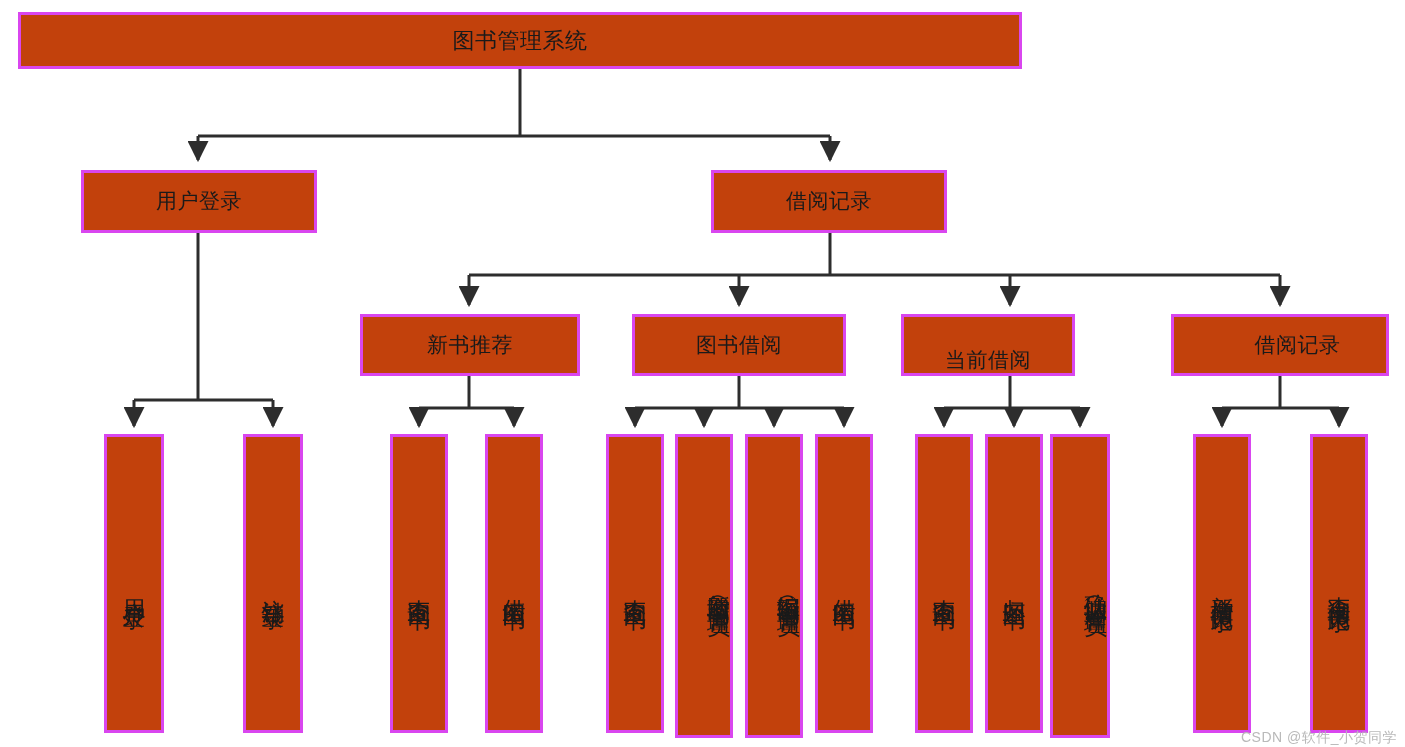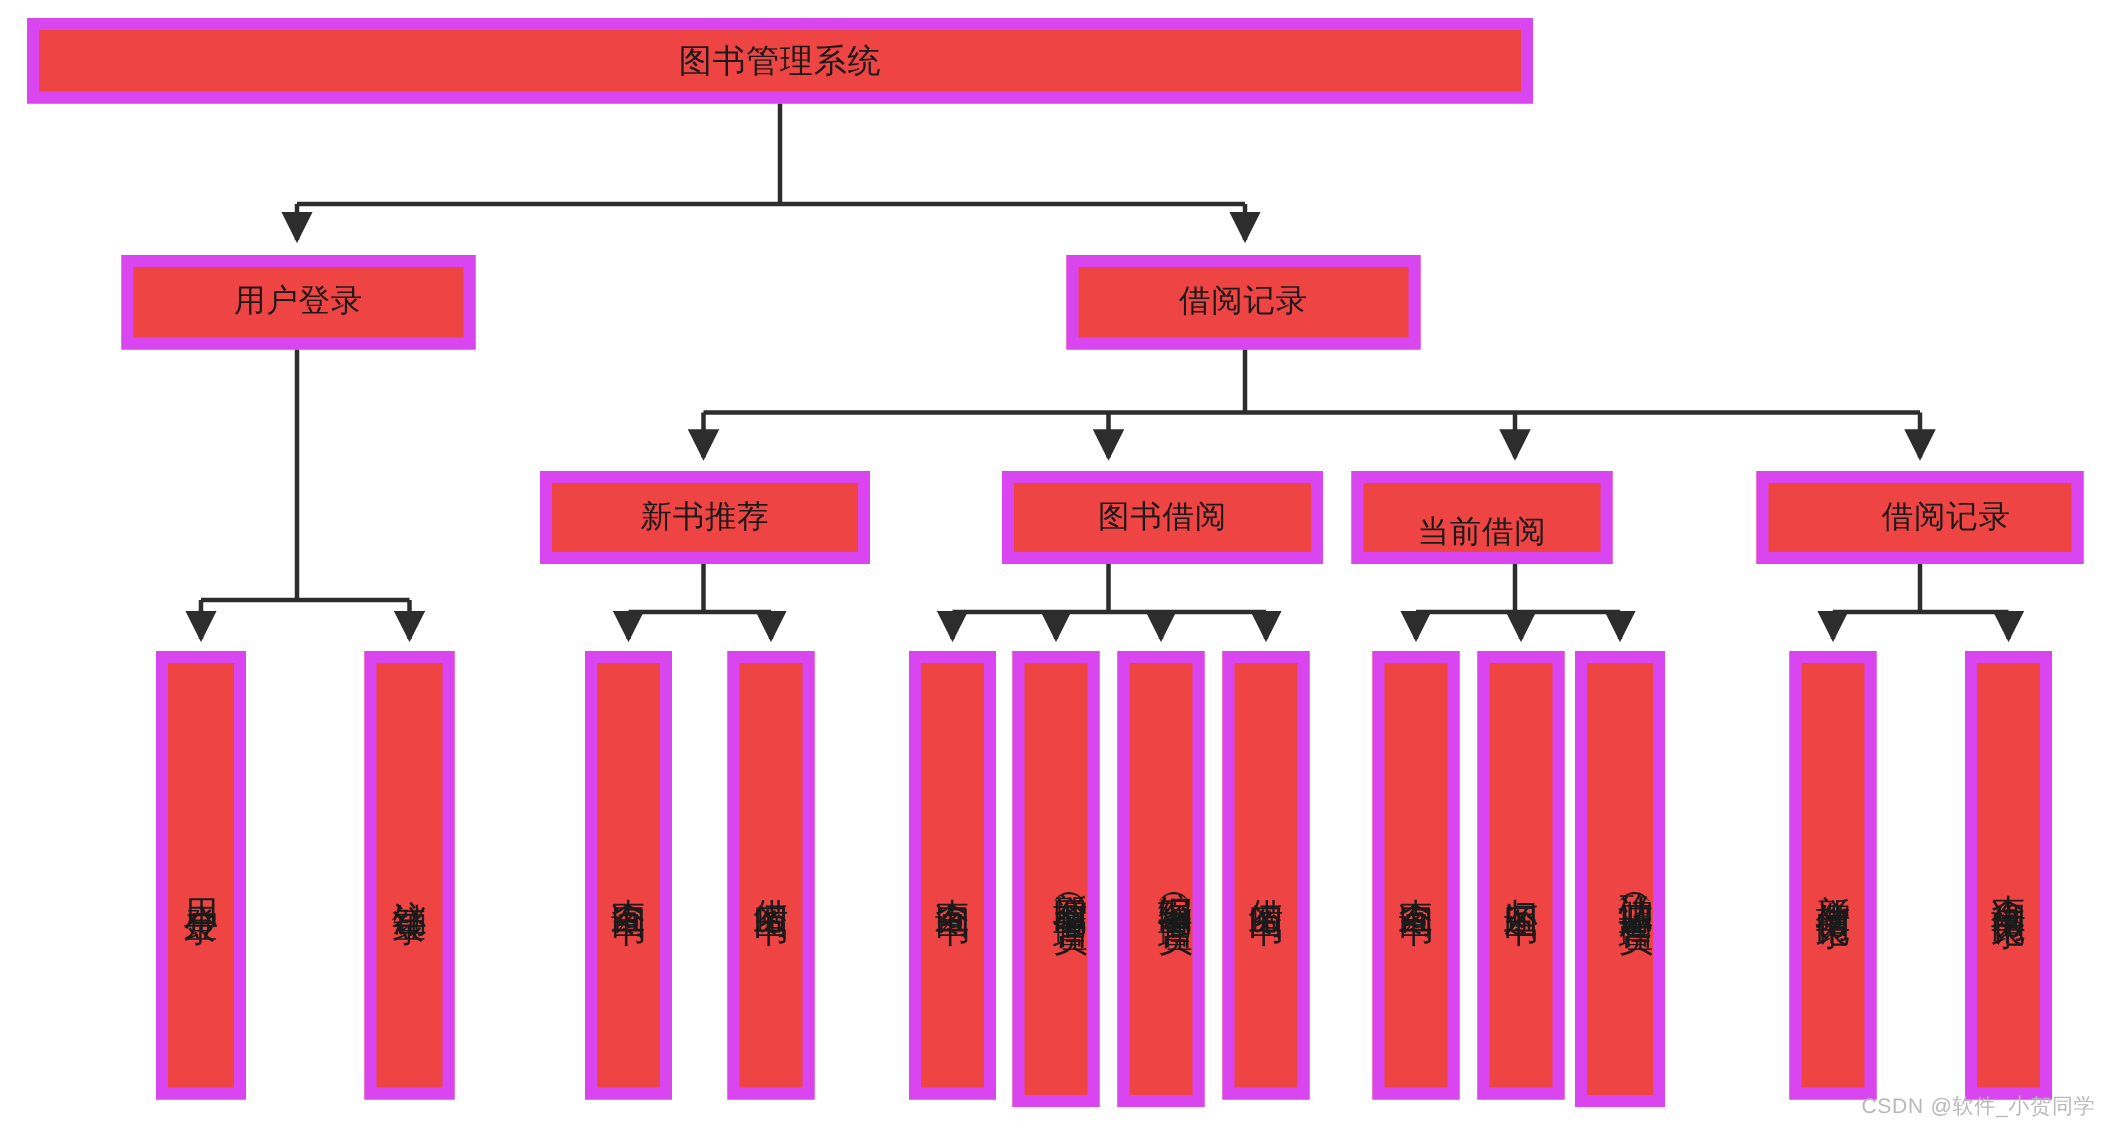--- a/index.html
+++ b/index.html
@@ -8,22 +8,22 @@
     background:#ffffff;
     font-family:"Liberation Sans","DejaVu Sans",sans-serif;
     overflow:hidden;
   }
   #diagram{position:relative;width:1405px;height:747px;}
   #edges{position:absolute;left:0;top:0;width:1405px;height:747px;}
 
   .node{
     position:absolute;
     box-sizing:border-box;
-    border:8px solid #d946ef;
-    background:#ef4444;
+    border:3px solid #d946ef;
+    background:#c2410c;
     display:flex;
     align-items:center;
     justify-content:center;
     color:#1a1a1a;
   }
   .node .label{
     display:block;
     text-align:center;
     line-height:1.18;
     letter-spacing:0.5px;
@@ -114,21 +114,21 @@
   <div class="node h-node" style="left:81px;top:170px;width:236px;height:63px;">
     <span class="label">用户登录</span>
   </div>
   <div class="node h-node" style="left:711px;top:170px;width:236px;height:63px;">
     <span class="label">借阅记录</span>
   </div>
 
   <div class="node h-node" style="left:360px;top:314px;width:220px;height:62px;">
     <span class="label">新书推荐</span>
   </div>
-  <div class="node h-node" style="left:668px;top:314px;width:214px;height:62px;">
+  <div class="node h-node" style="left:632px;top:314px;width:214px;height:62px;">
     <span class="label">图书借阅</span>
   </div>
   <div class="node h-node" style="left:901px;top:314px;width:174px;height:62px;align-items:flex-end;">
     <span class="label">当前借阅</span>
   </div>
   <div class="node h-node" style="left:1171px;top:314px;width:218px;height:62px;padding-left:35px;">
     <span class="label">借阅记录</span>
   </div>
 
   <div class="node v-node" style="left:104px;top:434px;width:60px;height:299px;">

